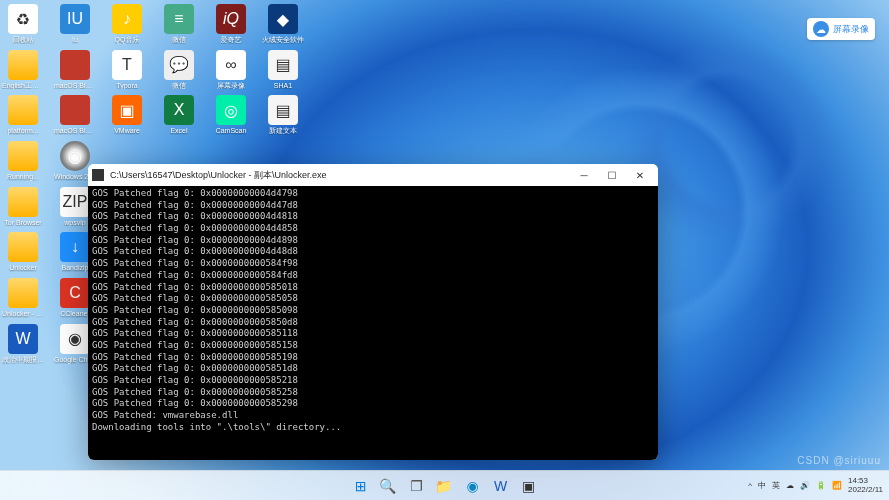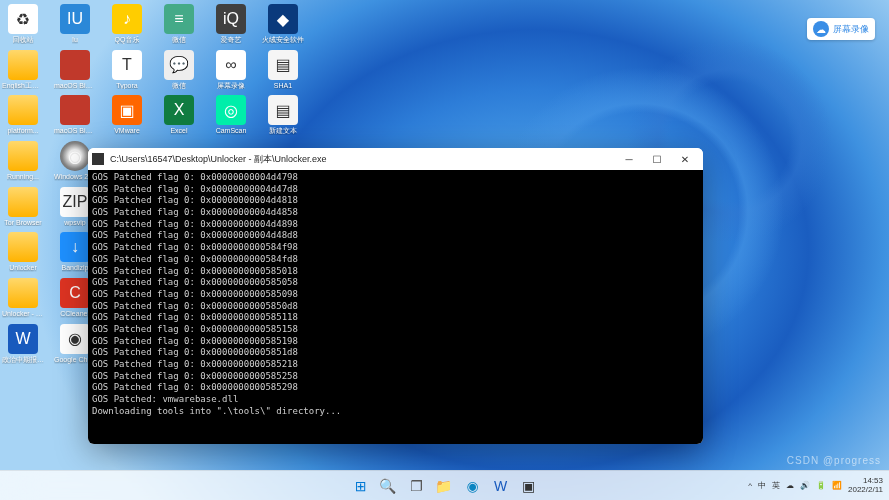--- a/index.html
+++ b/index.html
@@ -38,21 +38,21 @@
       border-radius: 4px; display: flex; align-items: center; gap: 4px;
       padding: 3px 6px; font-size: 9px; color: #3a8ee6; box-shadow: 0 1px 3px rgba(0,0,0,.2);
     }
     .upload-btn .circ {
       width: 16px; height: 16px; border-radius: 50%; background: #3a8ee6;
       display: flex; align-items: center; justify-content: center; color: #fff; font-size: 10px;
     }
 
     
     .window {
-      position: absolute; top: 148px; left: 88px; width: 615px; height: 296px;
+      position: absolute; top: 164px; left: 88px; width: 570px; height: 296px;
       background: #fff; border-radius: 6px; box-shadow: 0 8px 32px rgba(0,0,0,.35);
       display: flex; flex-direction: column; overflow: hidden;
     }
     .titlebar {
       height: 22px; background: #fff; display: flex; align-items: center;
       padding: 0 4px; font-size: 9px; color: #222;
     }
     .titlebar .ticon { width: 12px; height: 12px; background: #333; margin-right: 6px; }
     .titlebar .title { flex: 1; }
     .win-controls { display: flex; }
@@ -78,21 +78,21 @@
     }
     .tb-icon {
       width: 24px; height: 24px; display: flex; align-items: center;
       justify-content: center; border-radius: 3px; cursor: pointer; font-size: 14px;
     }
     .tb-right {
       position: absolute; right: 6px; display: flex; gap: 6px; align-items: center;
       font-size: 8px; color: #333;
     }
     .tb-sys { display: flex; gap: 6px; align-items: center; }
-    .clock { text-align: right; line-height: 1.1; }
+    .clock { line-height: 1.1; }
     .watermark {
       position: absolute; right: 8px; bottom: 34px; text-align: right;
       font-size: 10px; color: rgba(255,255,255,0.55); letter-spacing: 1px;
     }
   </style>
 </head>
 <body>
 
 <div class="bloom"></div>
 
@@ -109,21 +109,21 @@
         </div>
         <div class="desktop-icon">
           <div class="img" style="background: rgb(255, 205, 0); color: rgb(255, 255, 255);">♪</div>
           <div class="lbl">QQ音乐</div>
         </div>
         <div class="desktop-icon">
           <div class="img" style="background: rgb(68, 170, 136); color: rgb(255, 255, 255);">≡</div>
           <div class="lbl">微信</div>
         </div>
         <div class="desktop-icon">
-          <div class="img" style="background: #404040; color: rgb(255, 255, 255);">iQ</div>
+          <div class="img" style="background: #7f1d1d; color: rgb(255, 255, 255); font-style: italic;">iQ</div>
           <div class="lbl">爱奇艺</div>
         </div>
         <div class="desktop-icon">
           <div class="img" style="background: rgb(10, 58, 124); color: rgb(255, 255, 255);">◆</div>
           <div class="lbl">火绒安全软件</div>
         </div>
       </div>
       <div class="icon-row">
         <div class="desktop-icon">
           <div class="img folder" style="color: rgb(255, 255, 255);"></div>
@@ -285,21 +285,21 @@
 GOS Patched flag 0: 0x0000000000585298
 GOS Patched: vmwarebase.dll
 Downloading tools into ".\tools\" directory...
 
 
 
 
 Download progress: 57 %, 360.23 MB / 626.92 MB                  92 MB</div>
 </div>
 
-<div class="watermark">CSDN @progress</div>
+<div class="watermark">CSDN @siriuuu</div>
 
 <div class="taskbar">
   <div class="tb-center" id="tb-center">
       <div class="tb-icon" style="color: rgb(0, 120, 212);">⊞</div>
       <div class="tb-icon" style="color: rgb(85, 85, 85);">🔍</div>
       <div class="tb-icon" style="color: rgb(85, 85, 85);">❐</div>
       <div class="tb-icon" style="color: rgb(255, 179, 0);">📁</div>
       <div class="tb-icon" style="color: rgb(10, 132, 193);">◉</div>
       <div class="tb-icon" style="color: rgb(24, 90, 189);">W</div>
       <div class="tb-icon" style="color: rgb(51, 51, 51);">▣</div>

